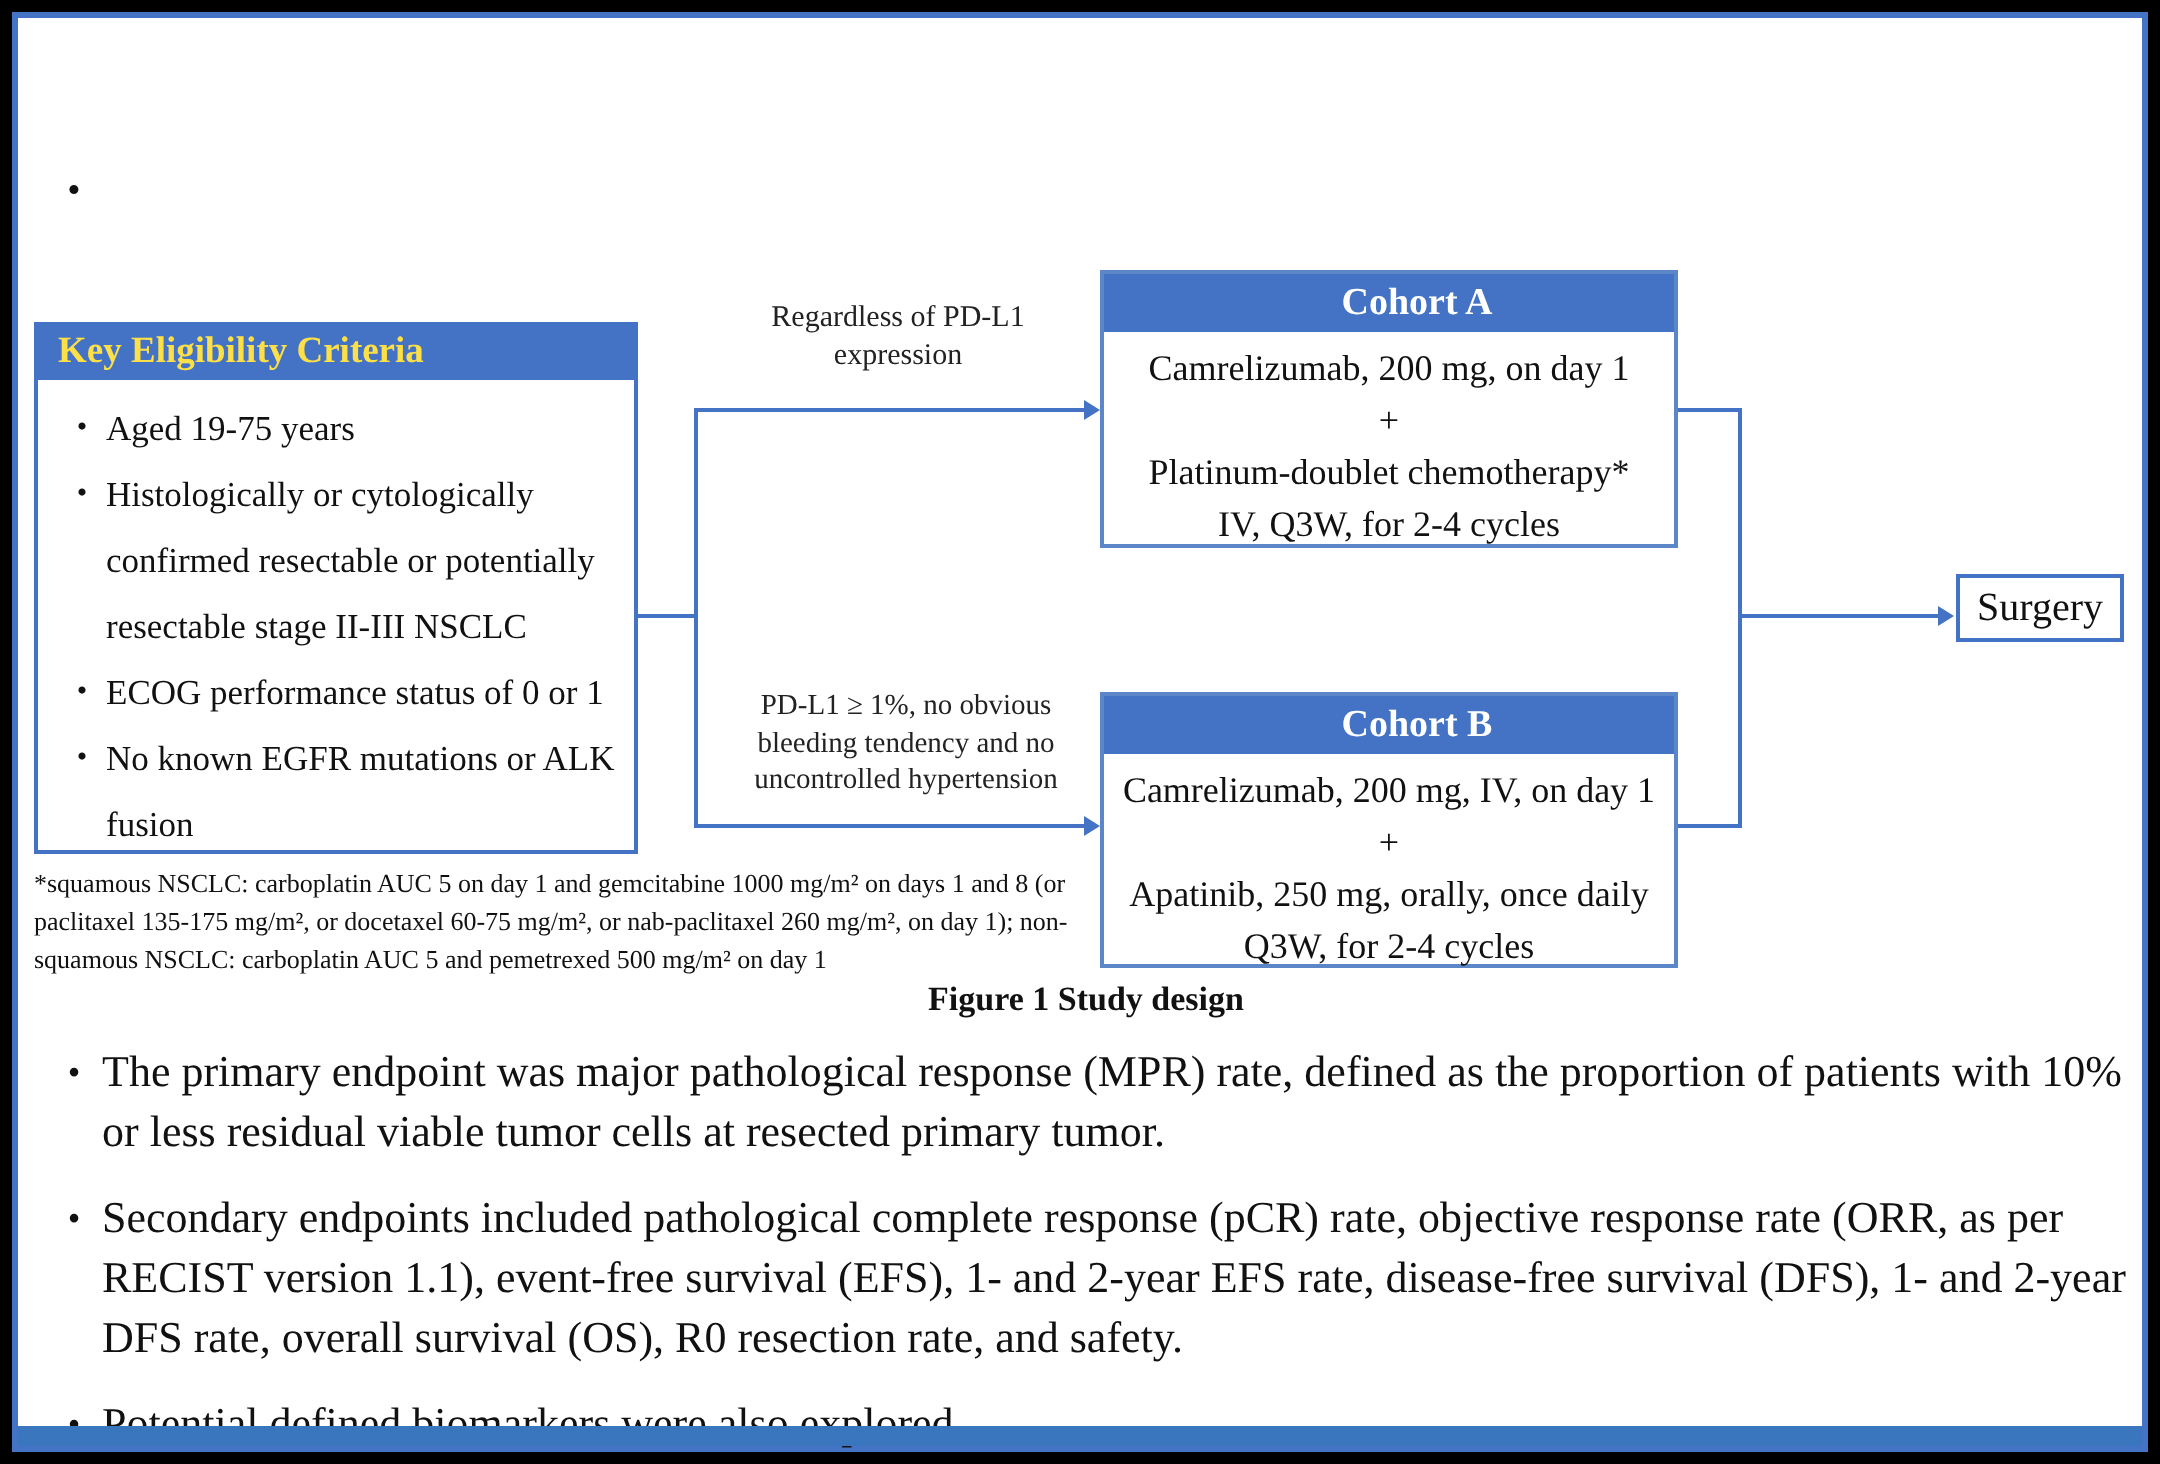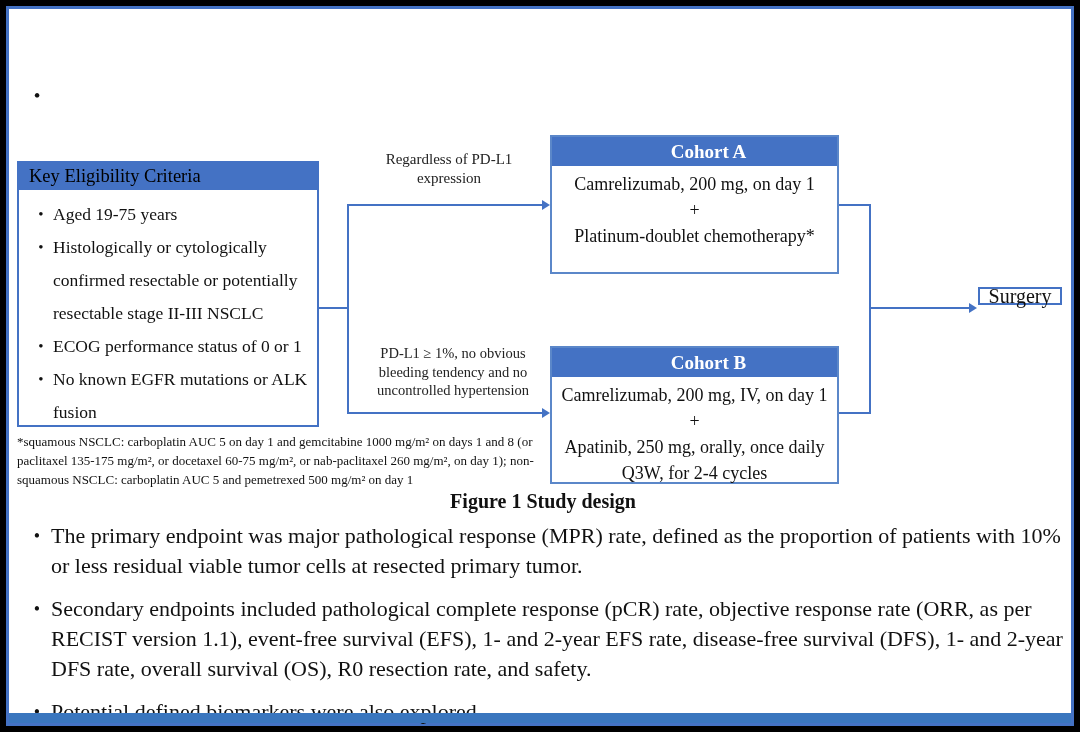--- a/index.html
+++ b/index.html
@@ -28,39 +28,39 @@
   }
   .blt{flex:0 0 28px;text-align:center;font-size:19px;line-height:30px;}
   .diagram{position:absolute;left:0px;top:111px;width:1068px;height:400px;}
 
   
   .kbox{
     position:absolute;left:8px;top:41px;width:302px;height:266px;
     border:2px solid #4472C4;box-sizing:border-box;background:#fff;
   }
   .kbox-h{
-    background:#4472C4;color:#000000;font-weight:normal;font-size:18.5px;
+    background:#4472C4;color:#fde047;font-weight:bold;font-size:18.5px;
     height:27px;line-height:27px;padding-left:10px;
   }
   .kbox ul{list-style:none;margin:8px 0 0 0;padding:0 6px 0 10px;}
   .kbox li{display:flex;font-size:17.5px;line-height:33px;color:#111;}
   .kbox li .blt{flex:0 0 24px;font-size:15px;line-height:33px;}
 
   .cbox{
     position:absolute;width:289px;border:2px solid #5B87C9;box-sizing:border-box;background:#fff;
   }
   .cbox-h{
     background:#4472C4;color:#fff;font-weight:bold;font-size:19px;
     height:29px;line-height:29px;text-align:center;padding-left:28px;
   }
   .cbox-b{padding:5px 2px 4px 2px;text-align:center;font-size:18px;line-height:26px;color:#111;}
   .cbox-b div{white-space:nowrap;text-align:center;}
 
   .sbox{
-    position:absolute;left:969px;top:167px;width:84px;height:18px;
+    position:absolute;left:969px;top:167px;width:84px;height:34px;
     border:2px solid #4472C4;box-sizing:border-box;background:#fff;
     display:flex;align-items:center;justify-content:center;
     font-size:20px;color:#111;
   }
 
   
   .ln{position:absolute;background:#4472C4;}
   .ah{
     position:absolute;width:0;height:0;
     border-top:5px solid transparent;border-bottom:5px solid transparent;
@@ -72,21 +72,21 @@
   .lbl-top{left:352px;top:30px;width:176px;font-size:15px;line-height:19px;}
   .lbl-bot{left:346px;top:224px;width:196px;font-size:14.5px;line-height:18.5px;}
   .lbl-eval{left:862px;top:136px;width:118px;font-size:14.5px;line-height:18px;}
 
   .fnote{
     position:absolute;left:8px;top:312px;width:535px;
     font-size:13px;line-height:19px;color:#111;
   }
   .caption{
     position:absolute;left:0;top:370px;width:1068px;text-align:center;
-    font-weight:bold;font-size:20px;color:#111;
+    font-weight:bold;font-size:17px;color:#111;
   }
 
   .bullets{position:absolute;left:14px;top:512px;width:1046px;margin:0;padding:0;list-style:none;}
   .bullets li{display:flex;font-size:22px;line-height:30px;color:#111;margin-bottom:13px;}
   .bullets li .blt{flex:0 0 28px;font-size:18px;line-height:30px;}
 </style>
 </head>
 <body>
 
 <div class="slide">
@@ -131,20 +131,21 @@
 
     <div class="lbl lbl-top">Regardless of PD-L1 expression</div>
     <div class="lbl lbl-bot">PD-L1 ≥ 1%, no obvious bleeding tendency and no uncontrolled hypertension</div>
 
     <div class="cbox" style="left:541px;top:15px;height:139px;">
       <div class="cbox-h">Cohort A</div>
       <div class="cbox-b">
         <div>Camrelizumab, 200 mg, on day 1</div>
         <div>+</div>
         <div>Platinum-doublet chemotherapy*</div>
+        <div>IV, Q3W, for 2-4 cycles</div>
       </div>
     </div>
 
     <div class="cbox" style="left:541px;top:226px;height:138px;">
       <div class="cbox-h">Cohort B</div>
       <div class="cbox-b">
         <div>Camrelizumab, 200 mg, IV, on day 1</div>
         <div>+</div>
         <div>Apatinib, 250 mg, orally, once daily</div>
         <div>Q3W, for 2-4 cycles</div>

